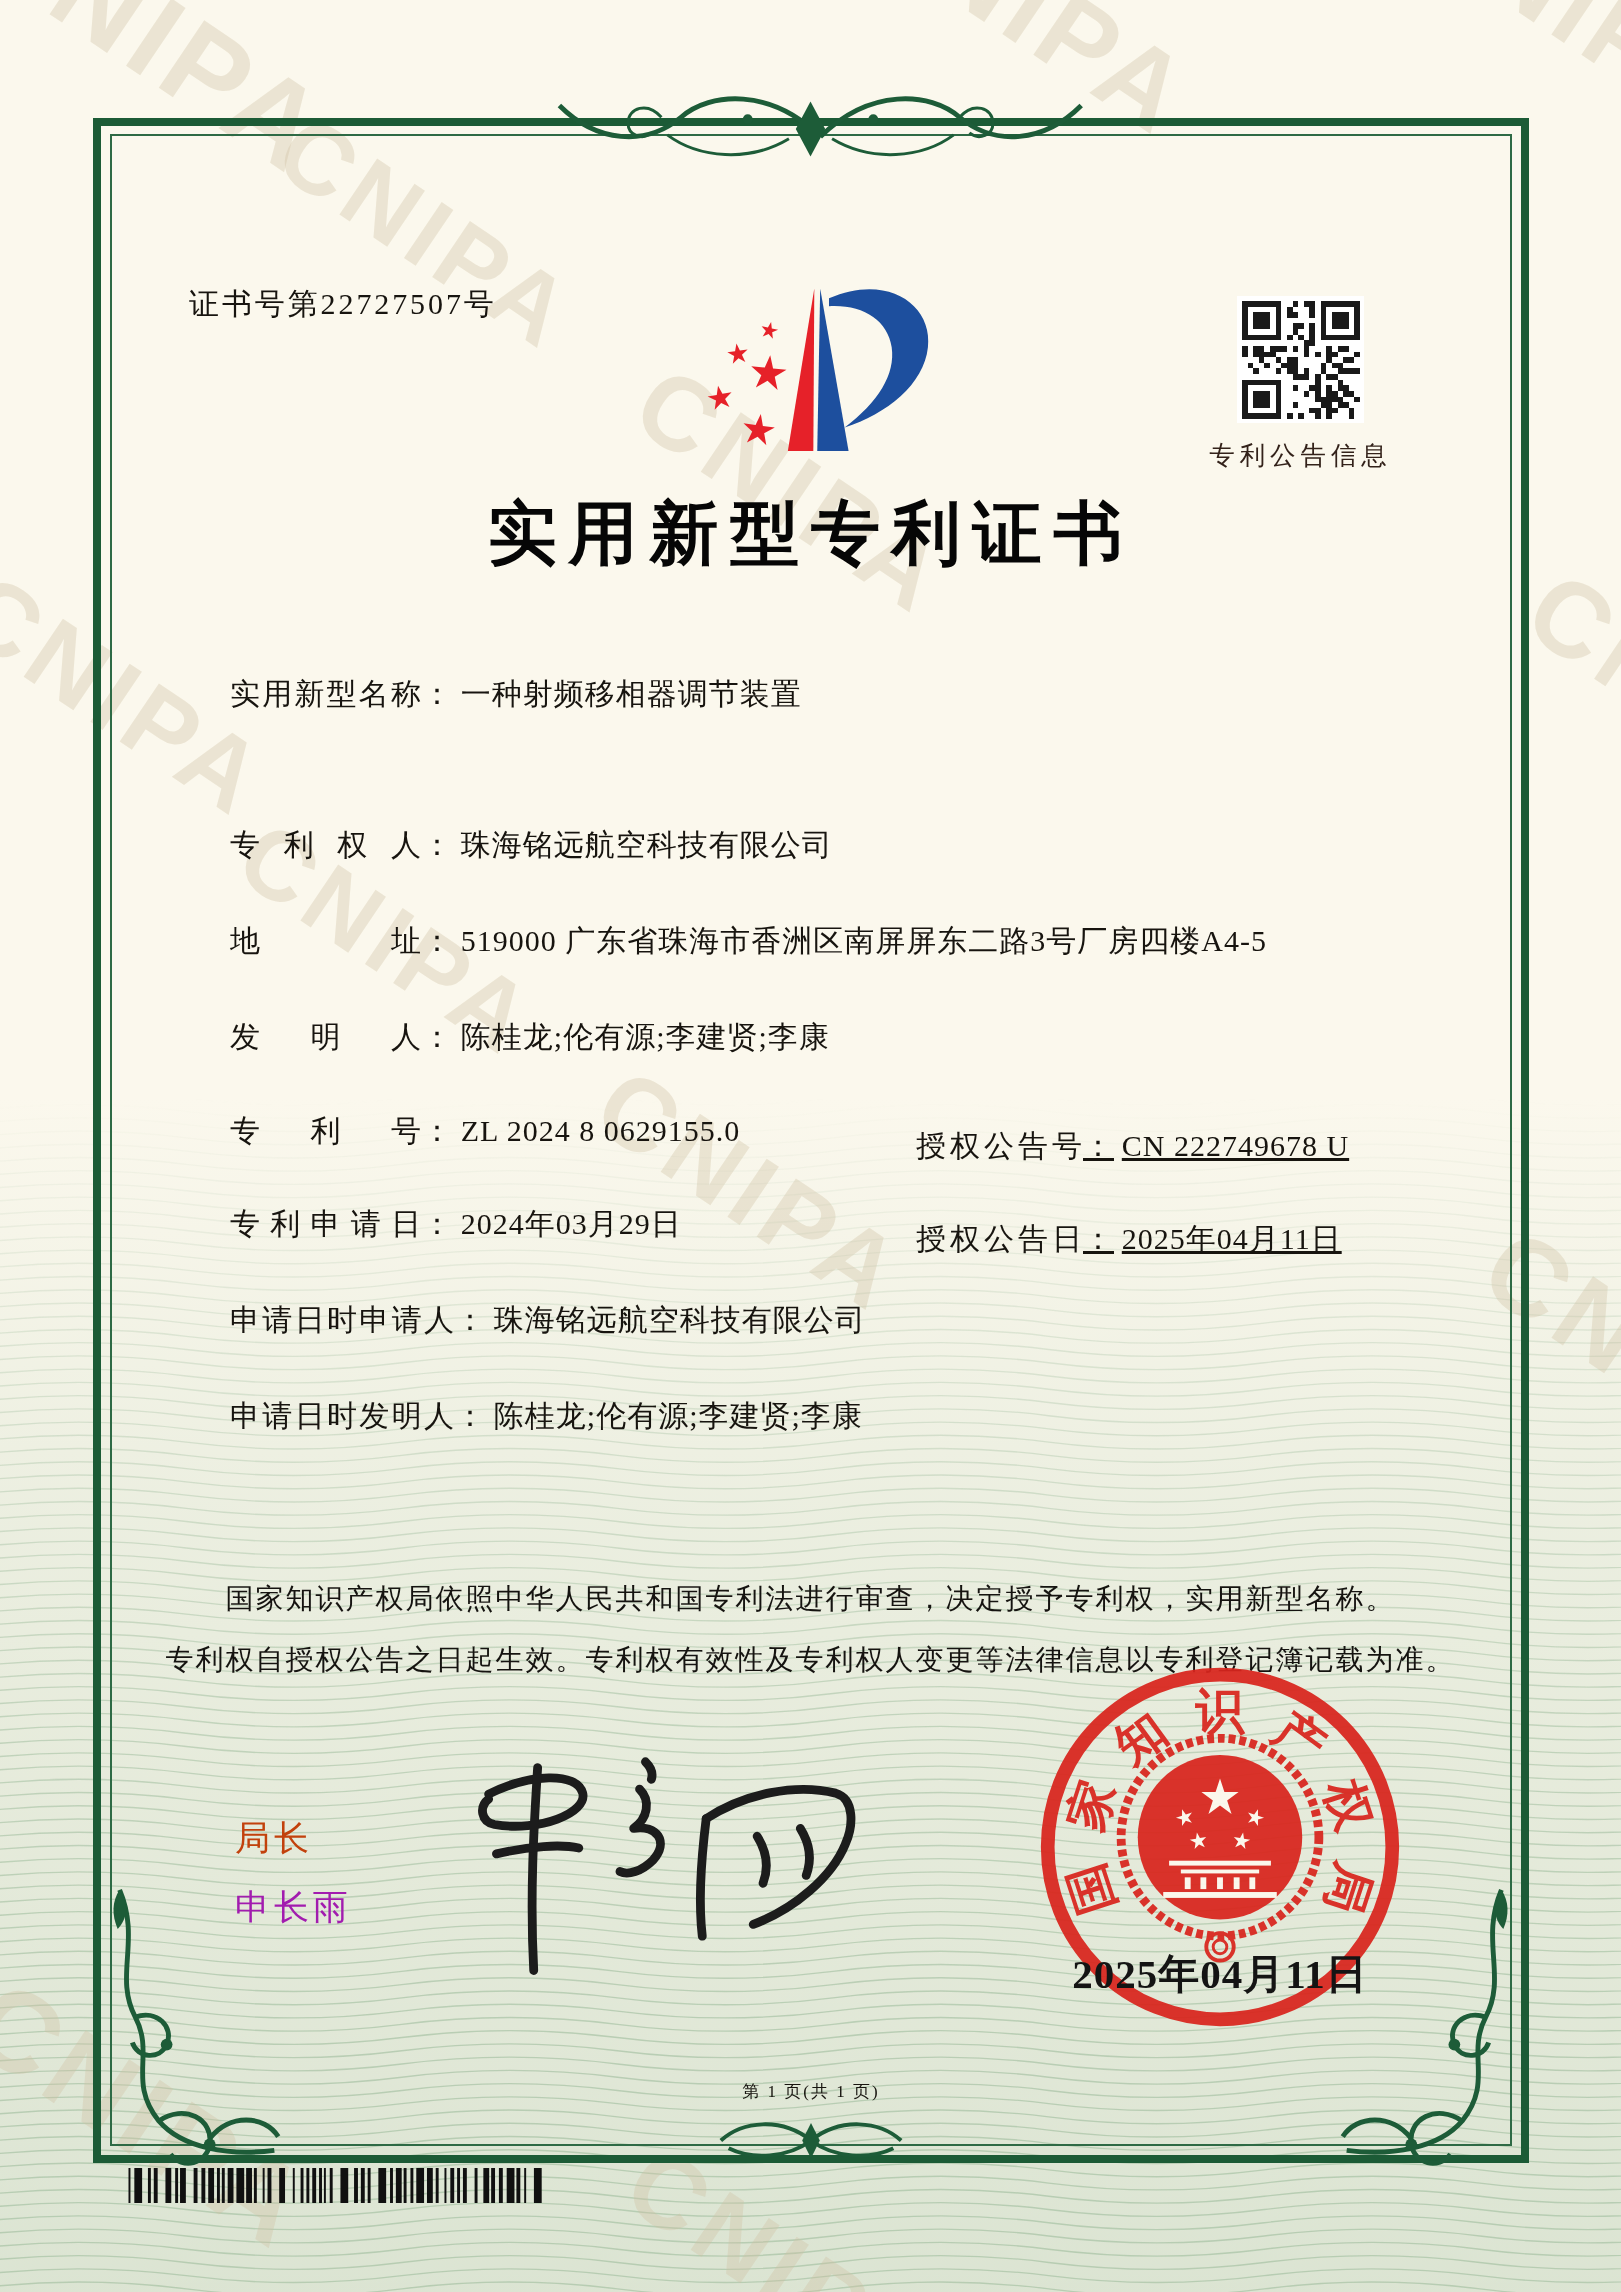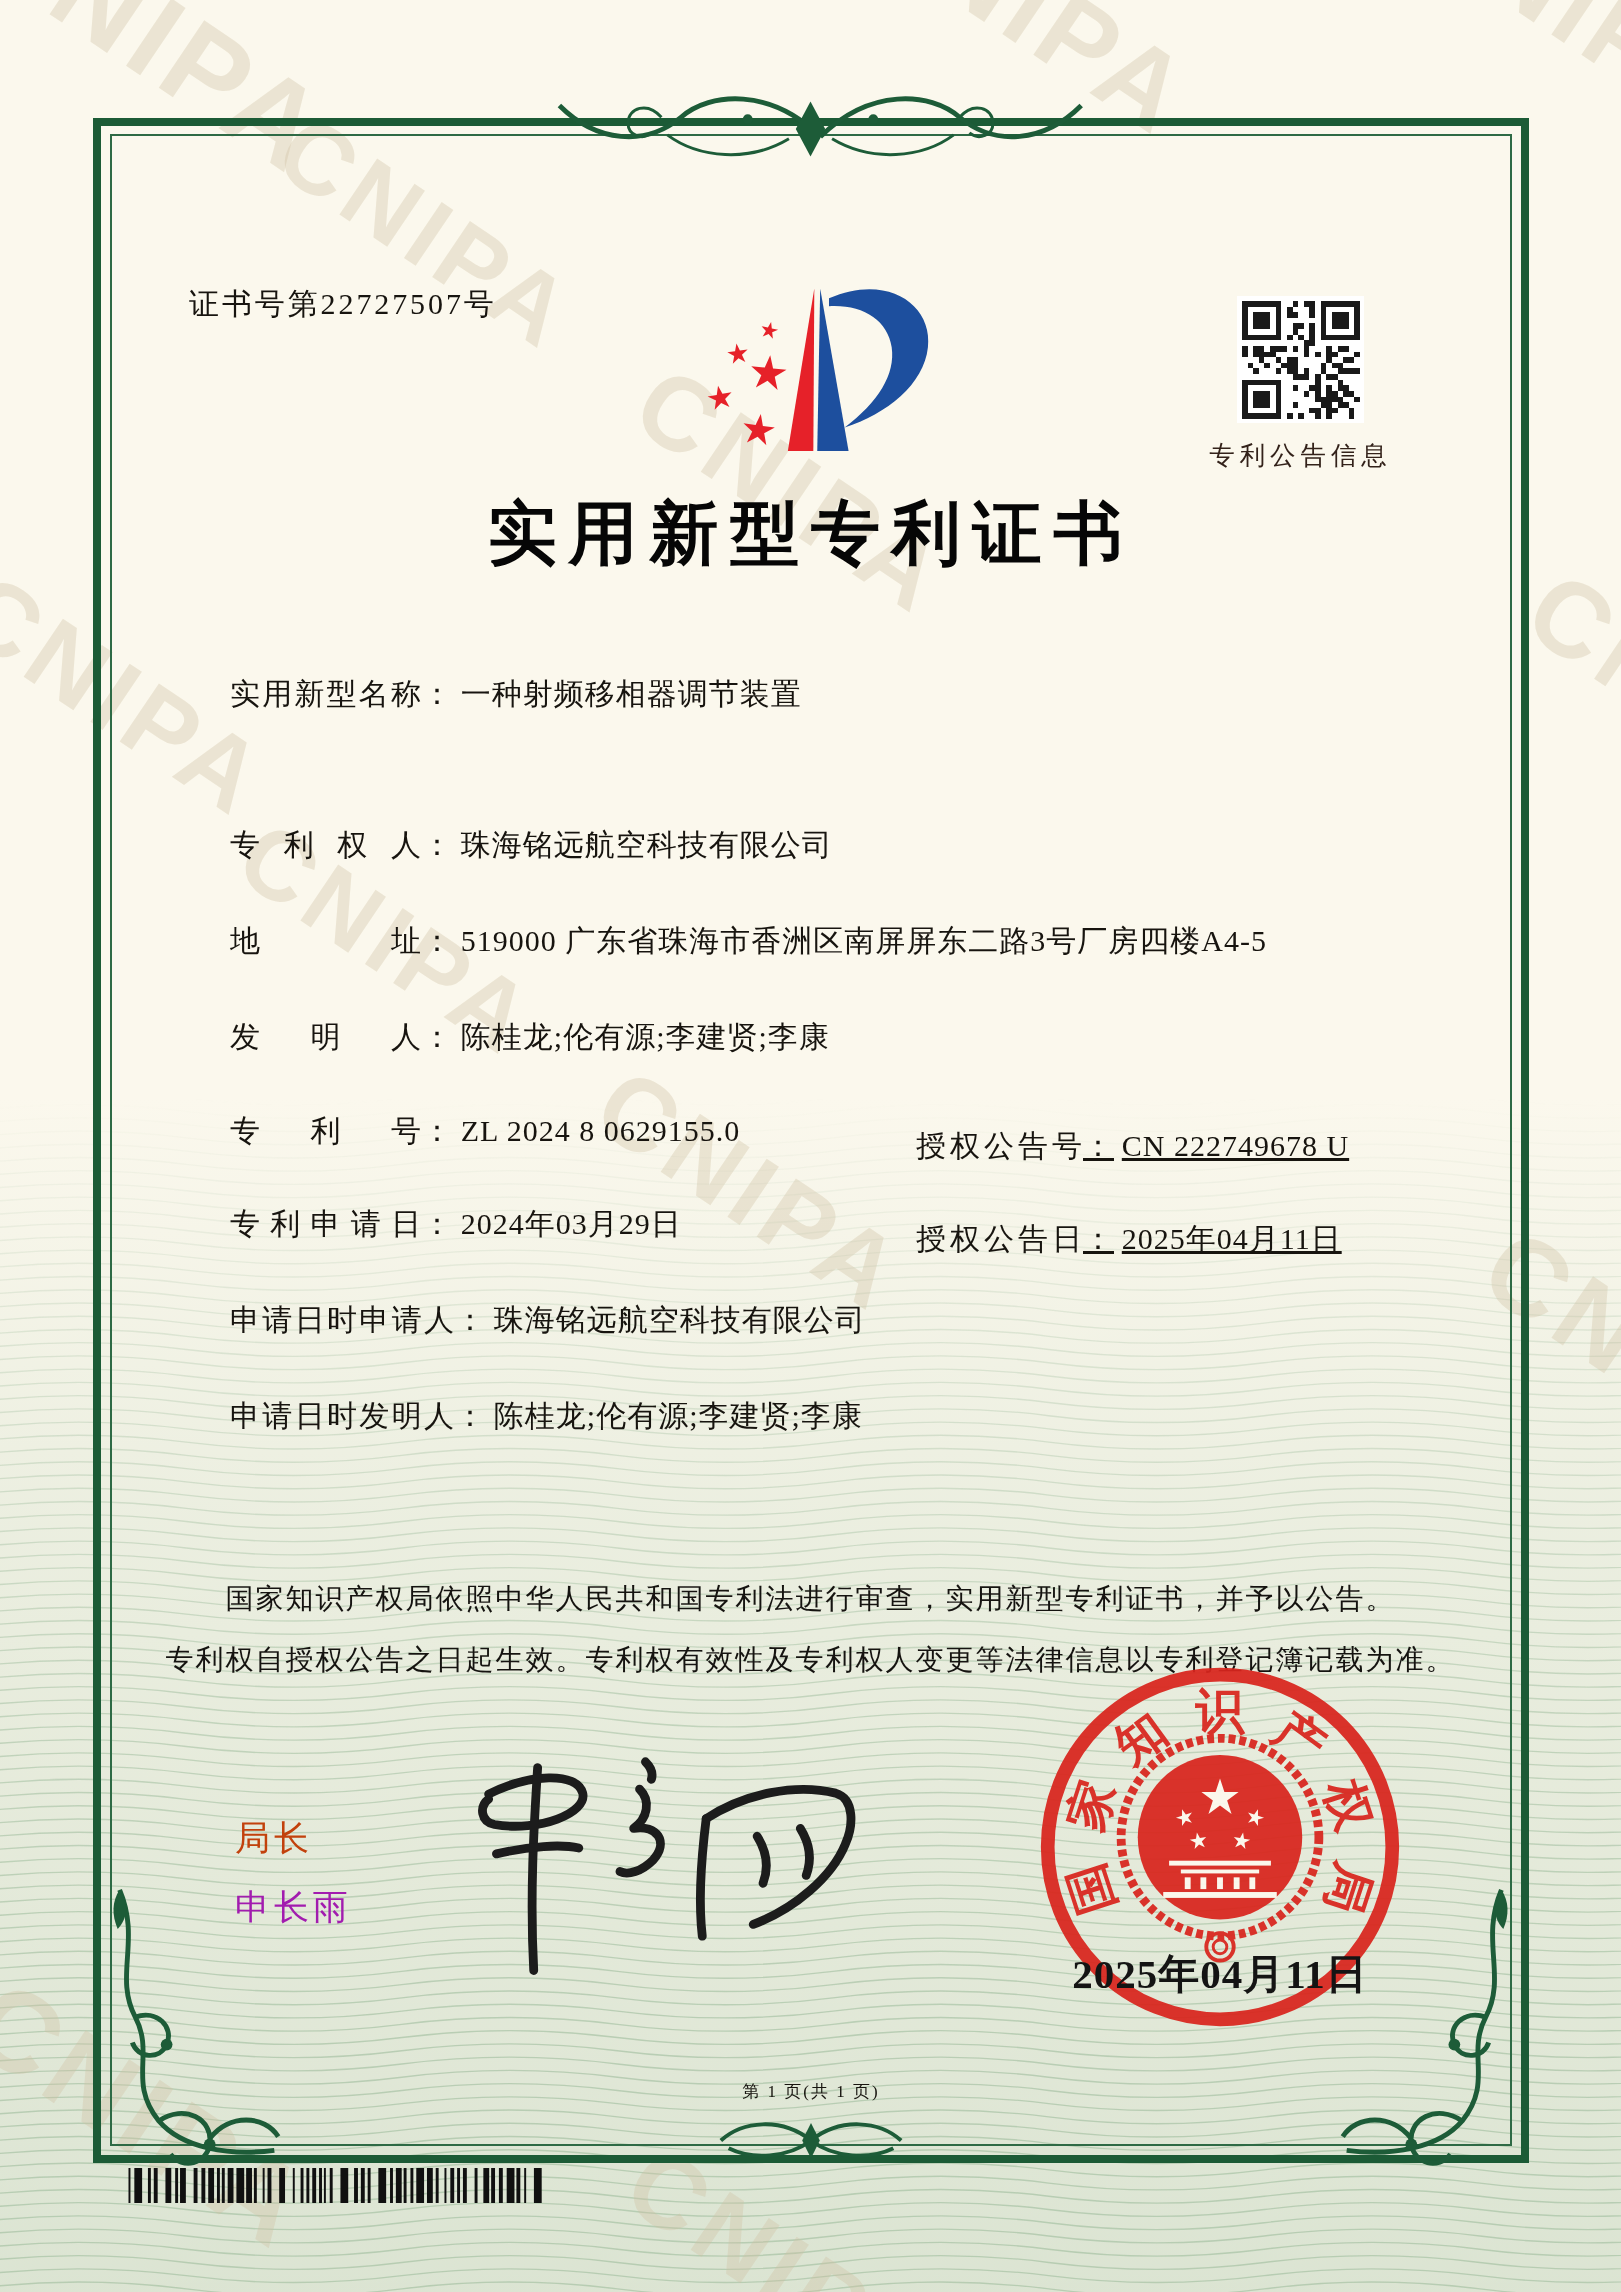--- a/index.html
+++ b/index.html
@@ -492,21 +492,21 @@
 
     <div class="frow" style="top:1300px">
       <span class="jlabel w7">申请日时申请人</span><span class="colon">：</span><span>珠海铭远航空科技有限公司</span>
     </div>
 
     <div class="frow" style="top:1396px">
       <span class="jlabel w7">申请日时发明人</span><span class="colon">：</span><span>陈桂龙;伦有源;李建贤;李康</span>
     </div>
 
     <div class="legal">
-      <div>国家知识产权局依照中华人民共和国专利法进行审查，实用新型专利证书，并予以公告。</div>
+      <div>国家知识产权局依照中华人民共和国专利法进行审查，决定授予专利权，实用新型名称。</div>
       <div>专利权自授权公告之日起生效。专利权有效性及专利权人变更等法律信息以专利登记簿记载为准。</div>
     </div>
 
     <div class="sig-title">局长</div>
     <div class="sig-name">申长雨</div>
 
     <svg class="signature" width="461" height="245" viewBox="0 0 470 250" fill="none" stroke="#1c1c1c" stroke-width="9" stroke-linecap="round" stroke-linejoin="round">
       <path d="M78,45 C120,24 168,22 174,44 C179,64 130,84 84,76 C70,73 68,58 78,50"></path>
       <path d="M128,18 C124,80 120,150 124,225"></path>
       <path d="M86,106 C120,98 152,96 170,100"></path>

